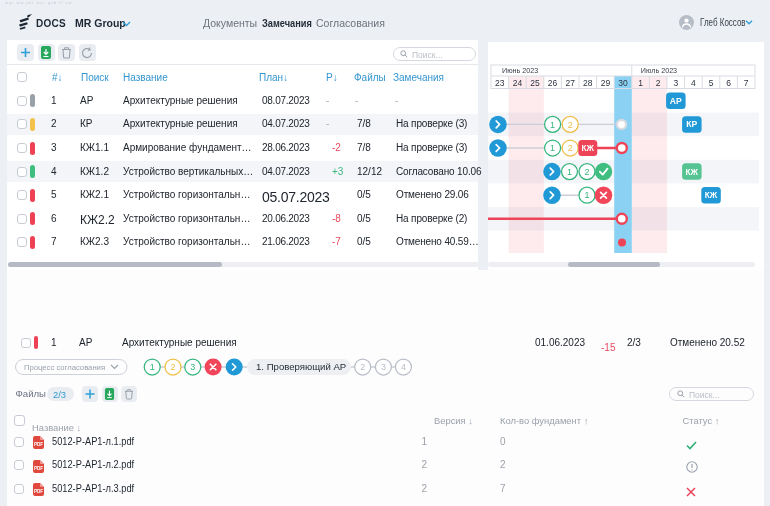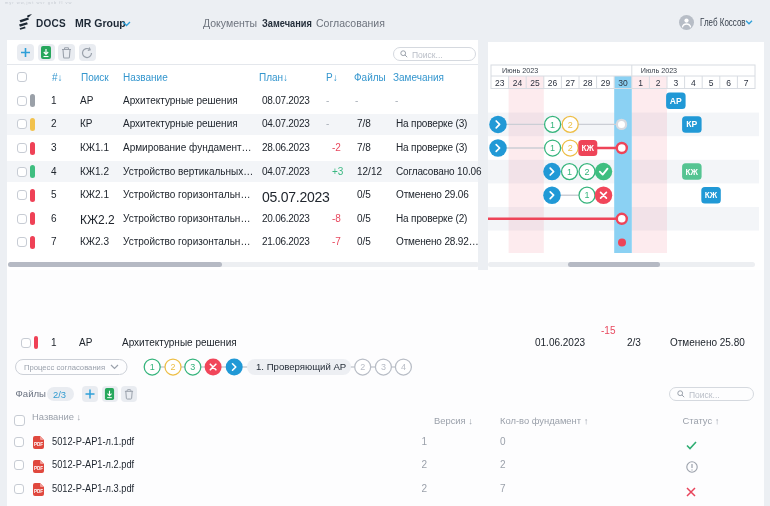--- a/index.html
+++ b/index.html
@@ -134,21 +134,21 @@
 <div class="t" style="left:357px;top:212.8px;font-size:10px;color:#20262e">0/5</div>
 <div class="t" style="left:396px;top:212.8px;font-size:10px;color:#20262e;letter-spacing:-.15px">На проверке (2)</div>
 <div class="cb" style="left:17px;top:237.4px"></div>
 <div class="bar" style="left:30px;top:235.9px;background:#ef4156"></div>
 <div class="t" style="left:51px;top:236.4px;font-size:10px;color:#20262e">7</div>
 <div class="t" style="left:80px;top:236.4px;font-size:10px;color:#20262e">КЖ2.3</div>
 <div class="t" style="left:123px;top:236.4px;font-size:10px;color:#20262e">Устройство горизонтальн…</div>
 <div class="t" style="left:262px;top:236.4px;font-size:10px;color:#20262e;letter-spacing:-.25px">21.06.2023</div>
 <div class="t" style="left:332px;top:236.4px;font-size:10px;color:#e8495f">-7</div>
 <div class="t" style="left:357px;top:236.4px;font-size:10px;color:#20262e">0/5</div>
-<div class="t" style="left:396px;top:236.4px;font-size:10px;color:#20262e;letter-spacing:-.15px">Отменено 28.92…</div>
+<div class="t" style="left:396px;top:236.4px;font-size:10px;color:#20262e;letter-spacing:-.15px">Отменено 40.59…</div>
 <div class="abs" style="left:8px;top:262px;width:471px;height:5px;border-radius:2.5px;background:#edeff2"></div>
 <div class="abs" style="left:8px;top:262px;width:214px;height:5px;border-radius:2.5px;background:#b6bac4"></div>
 <svg class="abs" style="left:488px;top:42px" width="276" height="228" viewBox="0 0 276 228">
     <rect x="0" y="70.6" width="271" height="23.6" fill="#f3f5f8"></rect>
     <rect x="0" y="117.8" width="271" height="23.6" fill="#f3f5f8"></rect>
     <rect x="0" y="165.0" width="271" height="23.6" fill="#f3f5f8"></rect>
     <rect x="20.6" y="34.0" width="35.2" height="177.0" fill="#f2788e" opacity="0.15"></rect>
     <rect x="143.8" y="34.0" width="35.2" height="177.0" fill="#f2788e" opacity="0.15"></rect>
     <rect x="126.2" y="34.0" width="17.6" height="177.0" fill="#8bd1f3"></rect>
     <rect x="3.0" y="23.0" width="264.0" height="23.5" fill="none" stroke="#d8dce2" stroke-width="1"></rect>
@@ -232,23 +232,23 @@
     <circle cx="134" cy="200.4" r="4" fill="#ee4458"></circle>
     <rect x="0" y="220" width="267" height="5" rx="2.5" fill="#edeff2"></rect>
     <rect x="80" y="220" width="92" height="5" rx="2.5" fill="#b6bac4"></rect>
   </svg>
 <div class="cb" style="left:21px;top:337.5px"></div>
 <div class="bar" style="left:33.5px;top:336.0px;background:#ef4156"></div>
 <div class="t" style="left:51px;top:336.5px;font-size:10px;color:#20262e">1</div>
 <div class="t" style="left:79px;top:336.5px;font-size:10px;color:#20262e">АР</div>
 <div class="t" style="left:122px;top:336.5px;font-size:10px;color:#20262e">Архитектурные решения</div>
 <div class="t" style="left:535px;top:336.5px;font-size:10px;color:#20262e">01.06.2023</div>
-<div class="t" style="left:601px;top:325px;font-size:10px;color:#e8495f">-15</div>
+<div class="t" style="left:601px;top:342px;font-size:10px;color:#e8495f">-15</div>
 <div class="t" style="left:627px;top:336.5px;font-size:10px;color:#20262e">2/3</div>
-<div class="t" style="left:670px;top:336.5px;font-size:10px;color:#20262e">Отменено 25.80</div>
+<div class="t" style="left:670px;top:336.5px;font-size:10px;color:#20262e">Отменено 20.52</div>
 <svg class="abs" style="left:0px;top:347px" width="430" height="40" viewBox="0 0 430 40">
     <line x1="144" y1="20" x2="404" y2="20" stroke="#c9ccd3" stroke-width="1.3"></line>
     <rect x="15.5" y="12.5" width="111.5" height="15" rx="7.5" fill="#fdfdfe" stroke="#cdd1d8" stroke-width="1"></rect>
     <text x="24" y="23" font-size="8" fill="#9aa1ac" transform="scale(0.96,1)" transform-origin="24 23">Процесс согласования</text>
     <path d="M111 18 L114.5 21.5 L118 18" fill="none" stroke="#9aa1ac" stroke-width="1.2"></path>
     <circle cx="152.2" cy="20" r="8" fill="#fff" stroke="#35b47c" stroke-width="1.25"></circle>
     <text x="152.2" y="23.2" font-size="9" fill="#35b47c" text-anchor="middle">1</text>
     <circle cx="173" cy="20" r="8" fill="#fff" stroke="#edbe45" stroke-width="1.25"></circle>
     <text x="173" y="23.2" font-size="9" fill="#edbe45" text-anchor="middle">2</text>
     <circle cx="192.8" cy="20" r="8" fill="#fff" stroke="#35b47c" stroke-width="1.25"></circle>
@@ -286,21 +286,21 @@
       <path d="M1 2.5 H10 M3.5 2.5 V1.4 Q3.5 .7 4.2 .7 H6.8 Q7.5 .7 7.5 1.4 V2.5 M2 2.5 L2.6 10.2 Q2.7 11 3.5 11 H7.5 Q8.3 11 8.4 10.2 L9 2.5" fill="none" stroke="#9aa1ab" stroke-width="1.1"></path>
     </svg>
   </div>
 <div class="search" style="left:669px;top:386.5px;width:85px;height:14.5px;background:#fdfdfe"></div>
 <svg class="abs" style="left:677px;top:390px" width="8" height="8" viewBox="0 0 8 8">
     <circle cx="3.2" cy="3.2" r="2.4" fill="none" stroke="#9aa1ab" stroke-width="1"></circle>
     <path d="M5 5 L7.2 7.2" stroke="#9aa1ab" stroke-width="1"></path>
   </svg>
 <div class="t" style="left:689px;top:390px;font-size:8.5px;color:#b9bec7">Поиск...</div>
 <div class="cb" style="left:14px;top:415px;width:11px;height:11px"></div>
-<div class="t" style="left:32px;top:411px;font-size:9.4px;color:#9ba1ab">Название ↓</div>
+<div class="t" style="left:32px;top:422px;font-size:9.4px;color:#9ba1ab">Название ↓</div>
 <div class="t" style="left:434px;top:415px;font-size:9.4px;color:#9ba1ab">Версия ↓</div>
 <div class="t" style="left:500px;top:415px;font-size:9.4px;color:#9ba1ab">Кол-во фундамент ↑</div>
 <div class="t" style="left:682.5px;top:415px;font-size:9.4px;color:#9ba1ab">Статус ↑</div>
 <div class="cb" style="left:14px;top:436.5px"></div>
 <div class="abs" style="left:33px;top:435.0px"><svg width="11" height="13" viewBox="0 0 11 13">
       <path d="M0 2 Q0 0 2 0 H7 L11 4 V11 Q11 13 9 13 H2 Q0 13 0 11 Z" fill="#e0483e"></path>
       <path d="M7 0 L11 4 H8 Q7 4 7 3 Z" fill="#f29a94"></path>
       <text x="5.5" y="10" font-size="4.6" fill="#fff" text-anchor="middle" font-weight="bold">PDF</text>
     </svg></div>
 <div class="t" style="left:51.5px;top:435.5px;font-size:10.3px;color:#1f2630;transform:scaleX(.9);transform-origin:left">5012-Р-АР1-л.1.pdf</div>

